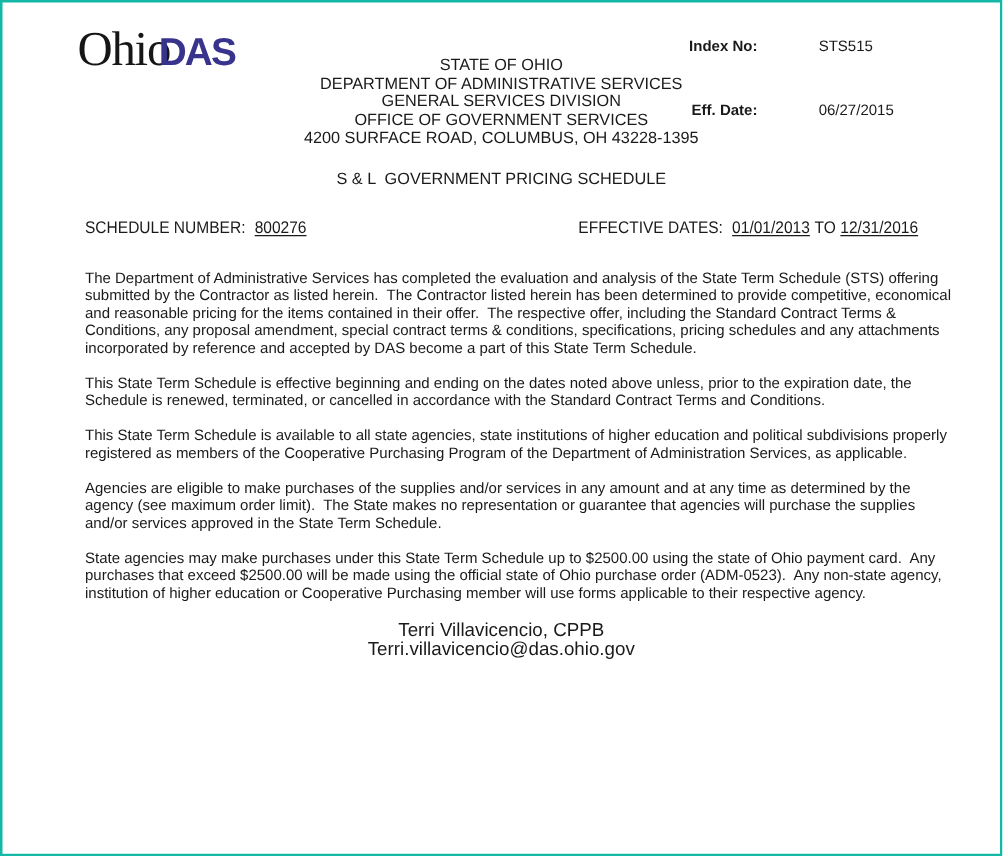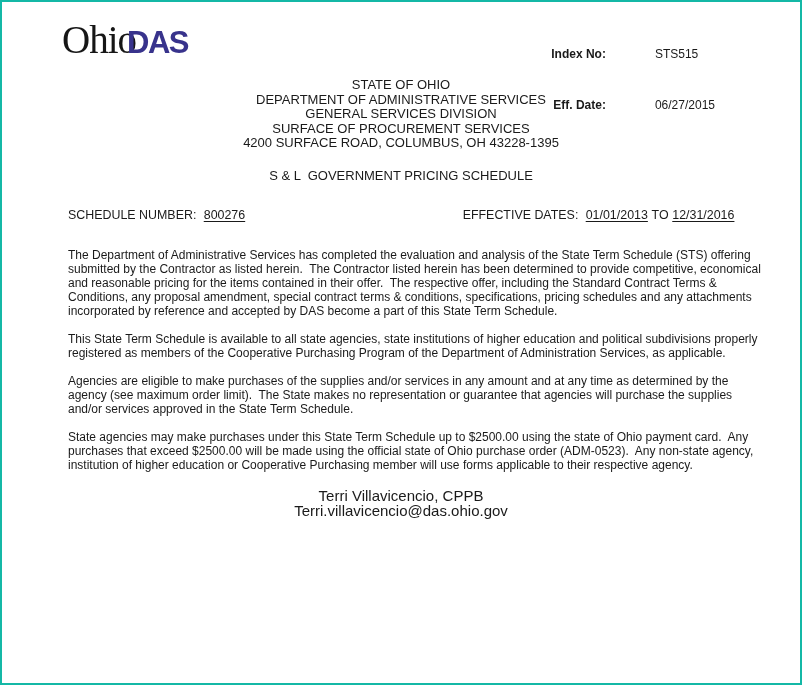--- a/index.html
+++ b/index.html
@@ -32,36 +32,36 @@
   .logo-das {
     font-family: "Liberation Sans", sans-serif;
     font-weight: bold;
     font-size: 31px;
     letter-spacing: -1.5px;
     margin-left: -9px;
     position: relative;
   }
   .meta {
     position: absolute;
-    top: 45px;
+    top: 28px;
     right: 85px;
     display: grid;
     grid-template-columns: auto auto;
     column-gap: 6px;
     row-gap: 2px;
     font-size: 12px;
     line-height: 14px;
     gap: 37px;
   }
   .meta-label { font-weight: bold; text-align: right; }
   .meta-value { text-align: left; margin-left: 12px; }
 
   
   .header-block {
-    padding-top: 76px;
+    padding-top: 43px;
     text-align: center;
     font-size: 13px;
     line-height: 14.5px;
   }
   .subtitle {
     margin-top: 17px;
     text-align: center;
     font-size: 13px;
     white-space: pre-wrap;
   }
@@ -113,37 +113,38 @@
     <span class="meta-label">Index No:</span>
     <span class="meta-value">STS515</span>
     <span class="meta-label">Eff. Date:</span>
     <span class="meta-value">06/27/2015</span>
   </div>
 
   <div class="header-block">
     <div>STATE OF OHIO</div>
     <div>DEPARTMENT OF ADMINISTRATIVE SERVICES</div>
     <div>GENERAL SERVICES DIVISION</div>
-    <div>SURFACE OF PROCUREMENT SERVICES</div>
+    <div>OFFICE OF GOVERNMENT SERVICES</div>
     <div>4200 SURFACE ROAD, COLUMBUS, OH 43228-1395</div>
   </div>
 
   <div class="subtitle">S &amp; L  GOVERNMENT PRICING SCHEDULE</div>
 
   <div class="schedule-row">
     <div class="condensed-l">
       <span>SCHEDULE NUMBER:</span><span class="u gap-l">800276</span>
     </div>
     <div class="condensed-r">
       <span>EFFECTIVE DATES:</span><span class="u gap-l">01/01/2013</span><span class="gap-s">TO</span><span class="u">12/31/2016</span>
     </div>
   </div>
 
   <div class="body-text">
     <p>The Department of Administrative Services has completed the evaluation and analysis of the State Term Schedule (STS) offering submitted by the Contractor as listed herein.  The Contractor listed herein has been determined to provide competitive, economical and reasonable pricing for the items contained in their offer.  The respective offer, including the Standard Contract Terms &amp; Conditions, any proposal amendment, special contract terms &amp; conditions, specifications, pricing schedules and any attachments incorporated by reference and accepted by DAS become a part of this State Term Schedule.</p>
+    <p>This State Term Schedule is effective beginning and ending on the dates noted above unless, prior to the expiration date, the Schedule is renewed, terminated, or cancelled in accordance with the Standard Contract Terms and Conditions.</p>
     <p>This State Term Schedule is available to all state agencies, state institutions of higher education and political subdivisions properly registered as members of the Cooperative Purchasing Program of the Department of Administration Services, as applicable.</p>
     <p>Agencies are eligible to make purchases of the supplies and/or services in any amount and at any time as determined by the agency (see maximum order limit).  The State makes no representation or guarantee that agencies will purchase the supplies and/or services approved in the State Term Schedule.</p>
     <p>State agencies may make purchases under this State Term Schedule up to $2500.00 using the state of Ohio payment card.  Any purchases that exceed $2500.00 will be made using the official state of Ohio purchase order (ADM-0523).  Any non-state agency, institution of higher education or Cooperative Purchasing member will use forms applicable to their respective agency.</p>
   </div>
 
   <div class="contact">
     <div>Terri Villavicencio, CPPB</div>
     <div>Terri.villavicencio@das.ohio.gov</div>
   </div>
 

